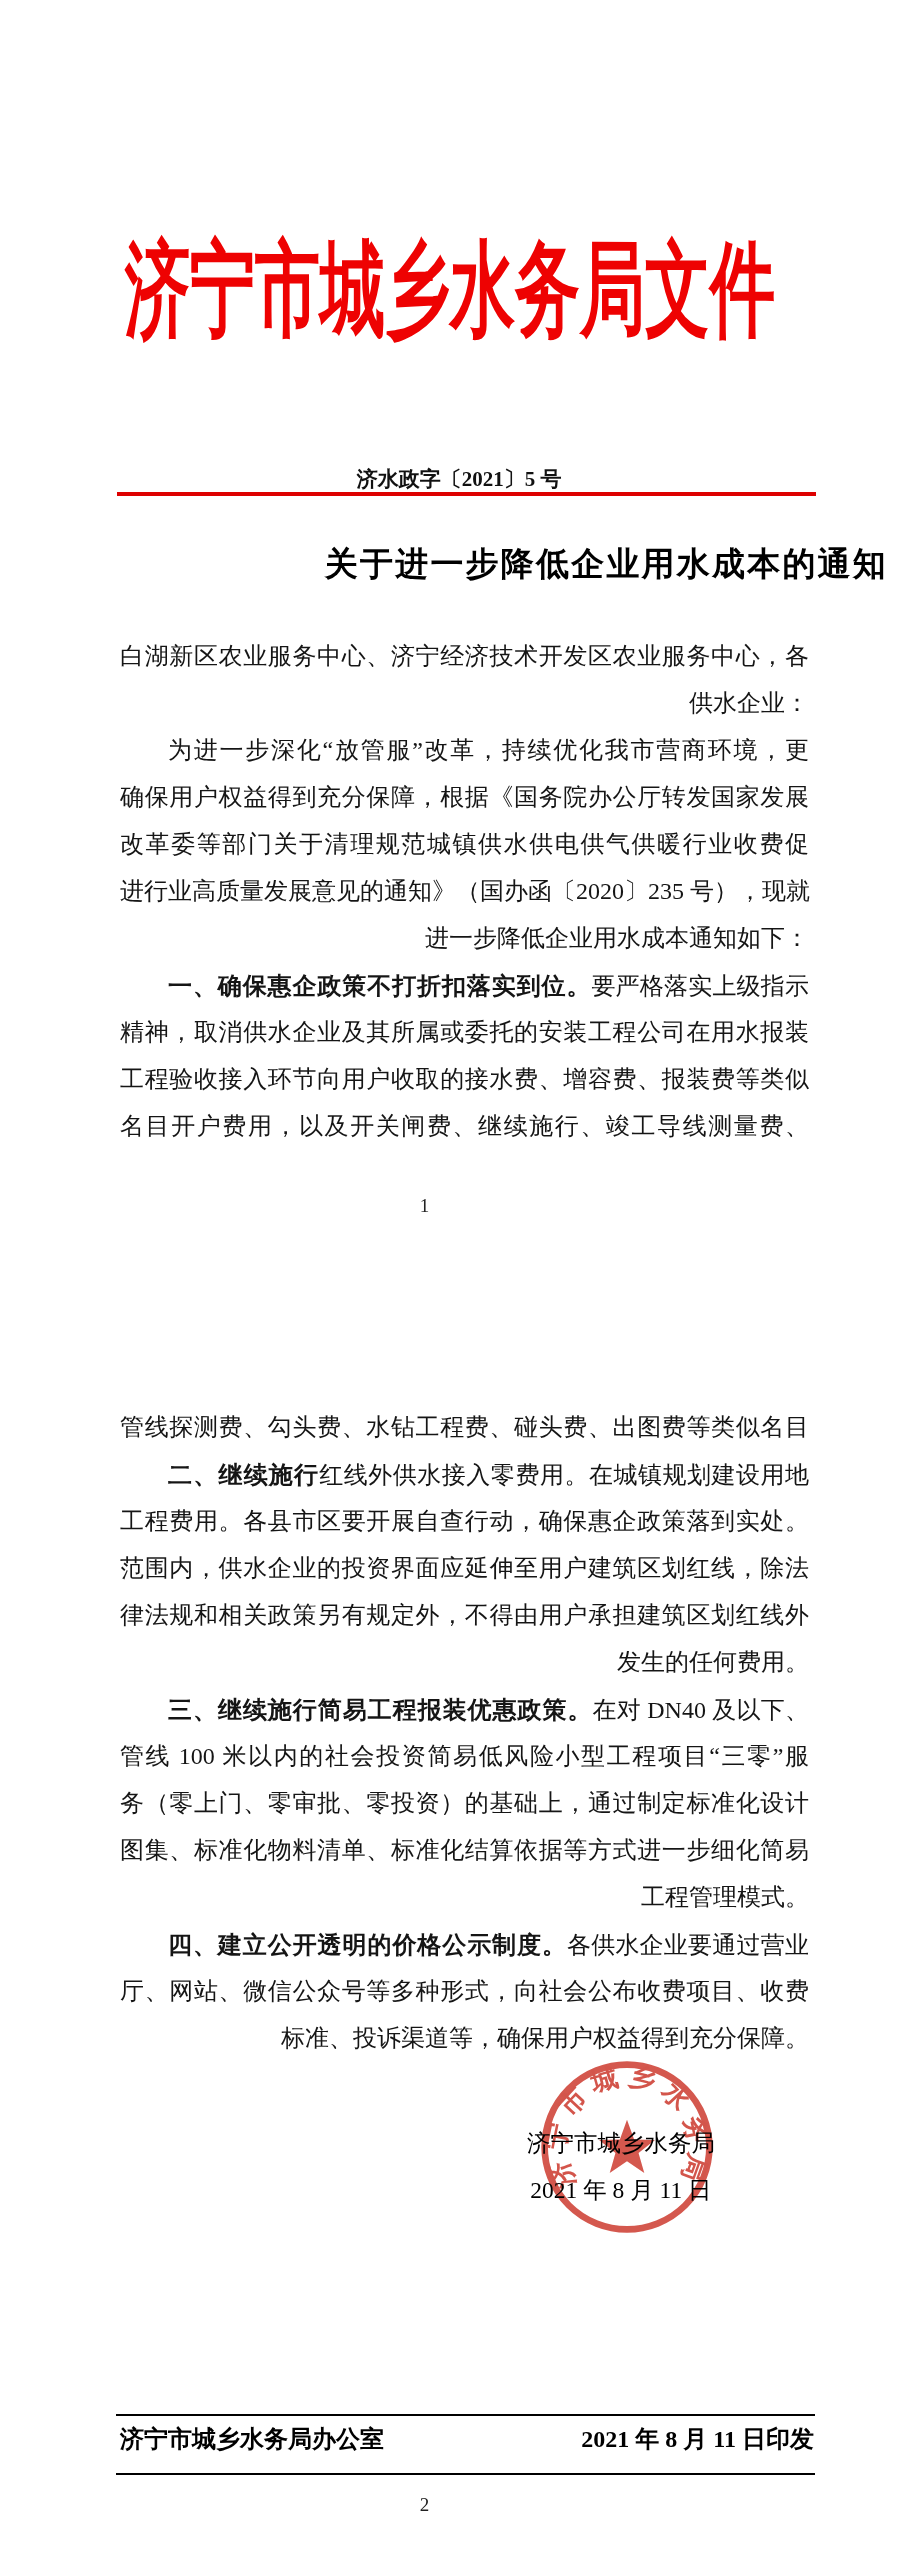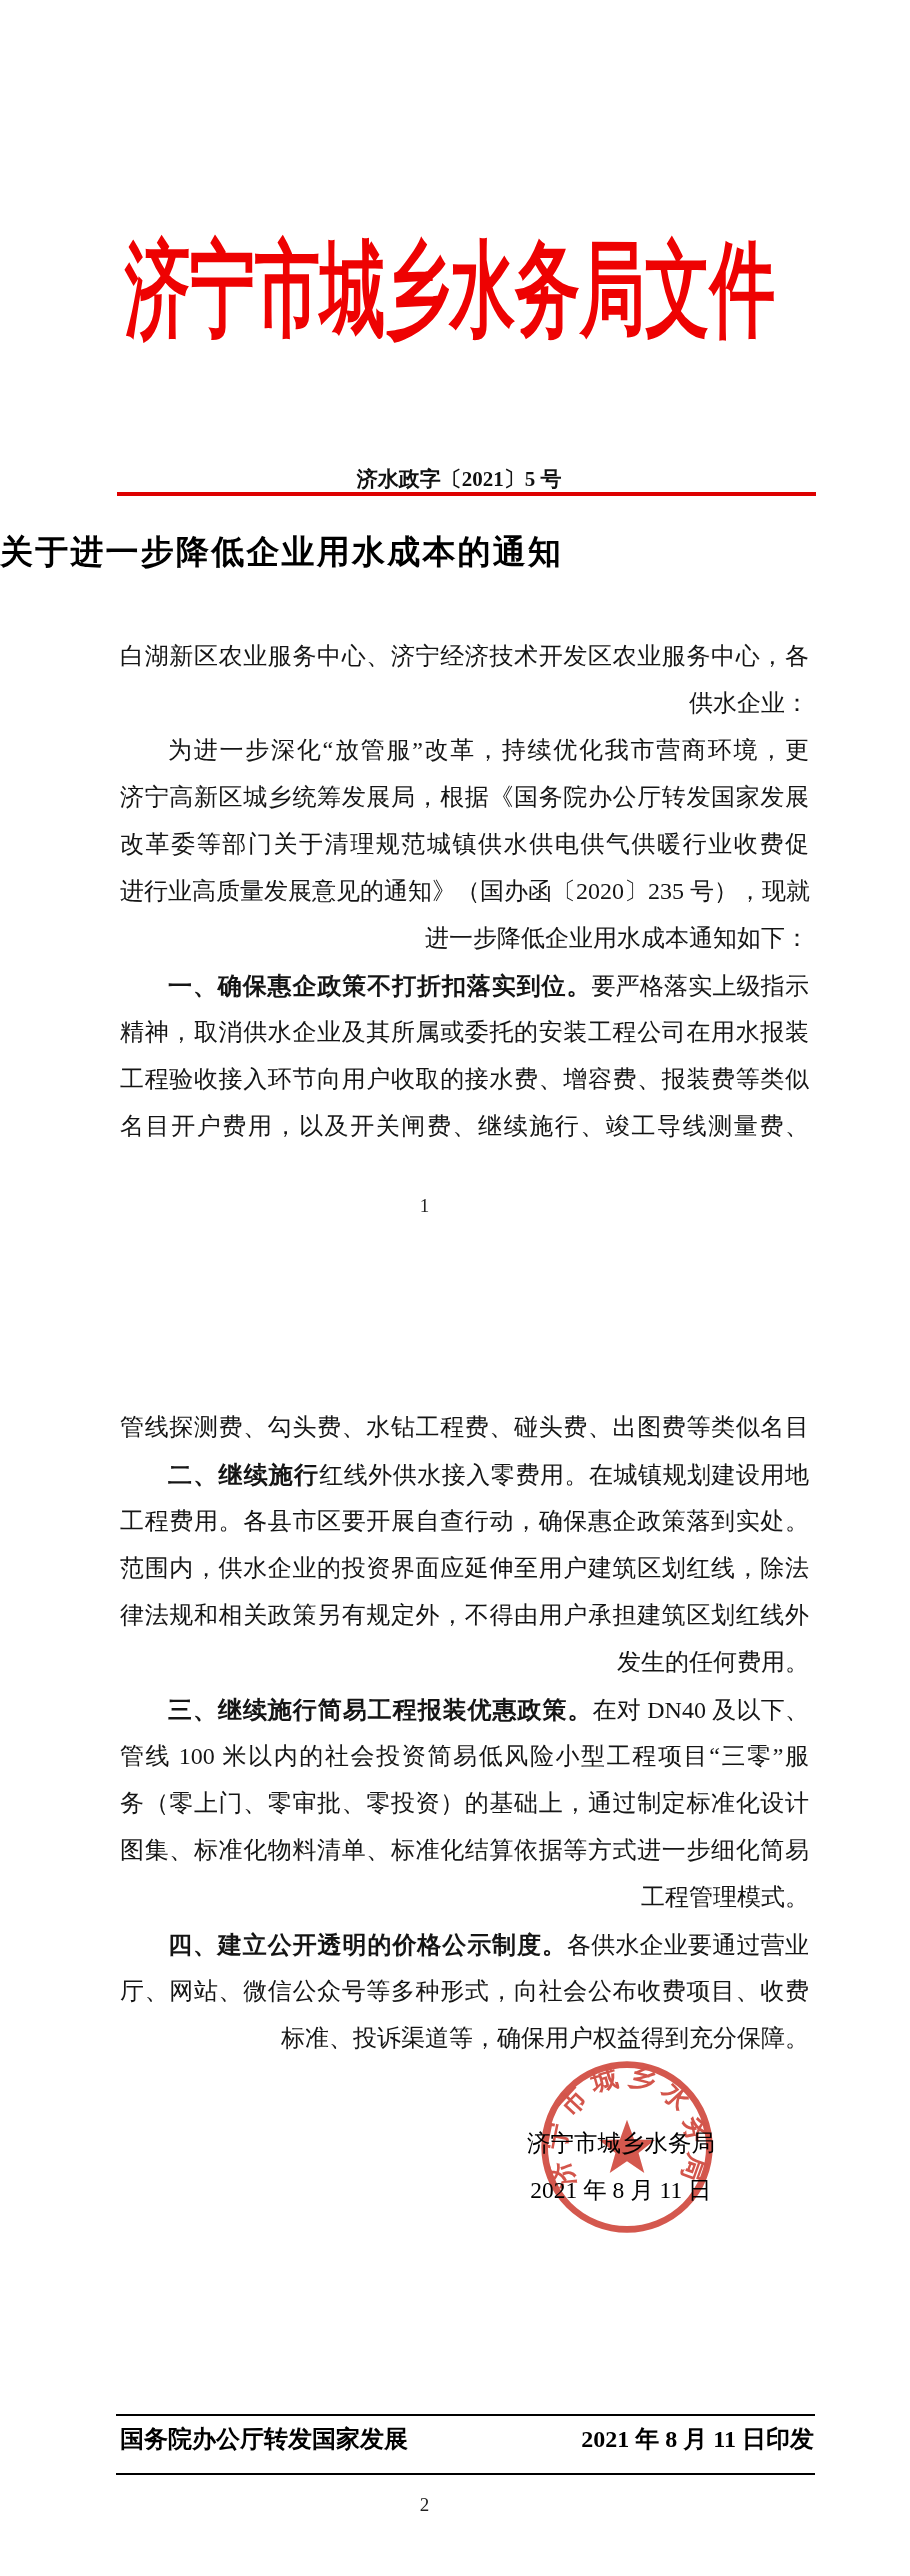--- a/index.html
+++ b/index.html
@@ -30,22 +30,22 @@
     font-weight:700;
     color:#111;
     margin-left:18px;
   }
   .red-line{
     position:absolute;top:492px;left:117px;
     width:699px;height:3.7px;
     background:#dd0000;
   }
   .doc-title{
-    position:absolute;top:533px;left:0;right:0;margin:0;
-    text-align:left;
+    position:absolute;top:533px;left:0;right:0;margin:12px;
+    text-align:right;
     font-size:33px;line-height:38px;
     font-weight:900;
     letter-spacing:2.2px;
     color:#000;
   }
   
   .body{position:absolute;left:120px;width:689px;}
   .body.p1{top:633px;}
   .body.p2{top:1404px;}
   .line{
@@ -112,21 +112,21 @@
   <div class="doc-number">济水政字〔2021〕5 号</div>
 
   <div class="red-line"></div>
 
   <h1 class="doc-title">关于进一步降低企业用水成本的通知</h1>
 
   <div class="body p1" id="p1-body">
       <div class="line j"><span>白湖新区农业服务中心、济宁经济技术开发区农业服务中心，各</span></div>
       <div class="line"><span>供水企业：</span></div>
       <div class="line j ind"><span>为进一步深化“放管服”改革，持续优化我市营商环境，更</span></div>
-      <div class="line j"><span>济宁高新区城乡统筹发展局，根据《国务院办公厅转发国家发展</span></div>
+      <div class="line j"><span>确保用户权益得到充分保障，根据《国务院办公厅转发国家发展</span></div>
       <div class="line j"><span>改革委等部门关于清理规范城镇供水供电供气供暖行业收费促</span></div>
       <div class="line j"><span>进行业高质量发展意见的通知》（国办函〔2020〕235 号），现就</span></div>
       <div class="line"><span>进一步降低企业用水成本通知如下：</span></div>
       <div class="line j ind"><span class="b">一、确保惠企政策不打折扣落实到位。</span><span>要严格落实上级指示</span></div>
       <div class="line j"><span>精神，取消供水企业及其所属或委托的安装工程公司在用水报装</span></div>
       <div class="line j"><span>工程验收接入环节向用户收取的接水费、增容费、报装费等类似</span></div>
       <div class="line j"><span>名目开户费用，以及开关闸费、继续施行、竣工导线测量费、</span></div>
     </div>
 
   <div class="pageno pn1">1</div>
@@ -160,21 +160,21 @@
   </svg>
 
   <div class="sig">
     <div>济宁市城乡水务局</div>
     <div>2021 年 8 月 11 日</div>
   </div>
 
   <div class="foot-line l1"></div>
 
   <div class="foot-row">
-    <span>国务院办公厅转发国家发展</span>
+    <span>济宁市城乡水务局办公室</span>
     <span>2021 年 8 月 11 日印发</span>
   </div>
 
   <div class="foot-line l2"></div>
 
   <div class="pageno pn2">2</div>
 
 </div>
 
 

